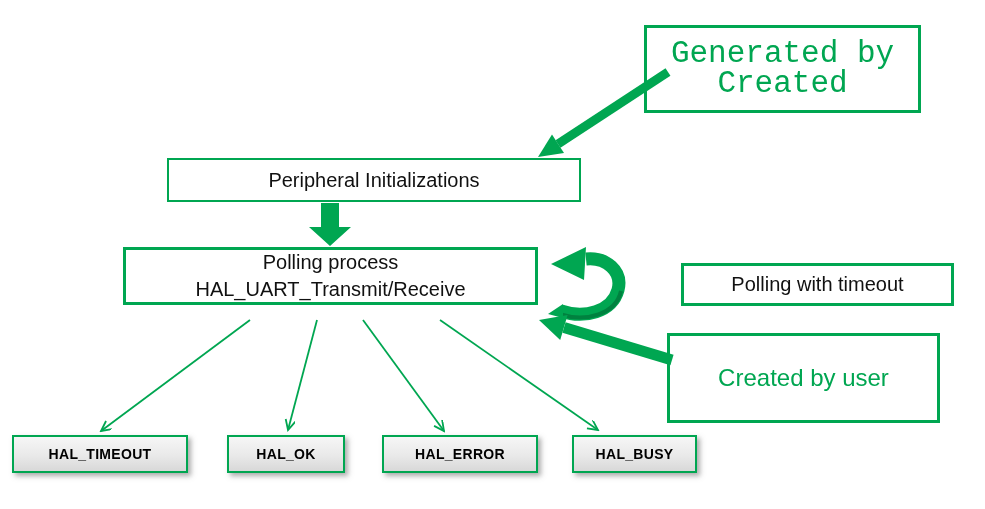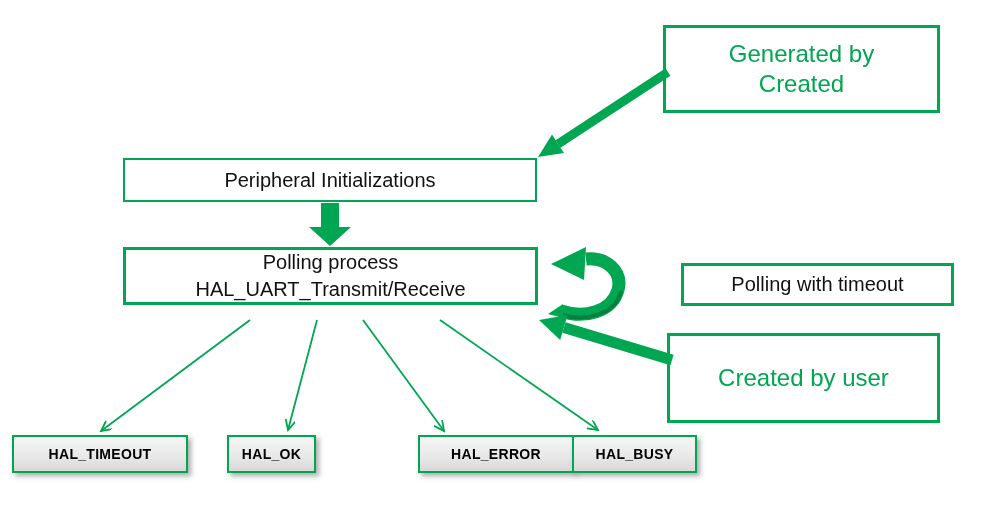--- a/index.html
+++ b/index.html
@@ -10,42 +10,42 @@
   html,body{margin:0;padding:0;background:#ffffff;}
   #canvas{
     position:relative;width:985px;height:509px;background:#ffffff;
     font-family:"Liberation Sans", sans-serif;overflow:hidden;
   }
   .box{
     position:absolute;box-sizing:border-box;background:#ffffff;
     display:flex;align-items:center;justify-content:center;text-align:center;
   }
   .col{flex-direction:column;}
-  .b2{border:2px solid var(--green);}
+  .b2{border:2px solid var(--green);margin-left:44px;}
   .b3{border:3px solid var(--green);}
   .green-text{color:var(--green);}
   .black-text{color:var(--ink);}
 
-  #box-generated{left:663px;top:25px;width:277px;height:88px;font-size:24px;line-height:30px;}
+  #box-generated{left:644px;top:25px;width:277px;height:88px;font-size:31px;line-height:30px;font-family:Liberation Mono, monospace;}
   #box-init{left:123px;top:158px;width:414px;height:44px;font-size:20px;}
   #box-polling{left:123px;top:247px;width:415px;height:58px;font-size:20px;line-height:27px;}
   #box-timeout{left:639px;top:263px;width:273px;height:43px;font-size:20px;margin-left:42px;}
   #box-created{left:667px;top:333px;width:273px;height:90px;font-size:24px;}
 
   .status{
     position:absolute;top:435px;height:38px;box-sizing:border-box;
     border:2px solid var(--green);
     background:linear-gradient(180deg,#f6f6f6 0%,#e9e9e9 55%,#d8d8d8 100%);
     box-shadow:3px 3px 5px rgba(90,90,90,0.5);
     display:flex;align-items:center;justify-content:center;
     font-weight:bold;font-size:14px;color:#000;letter-spacing:0.3px;
   }
   #status-timeout{left:12px;width:176px;}
-  #status-ok{left:227px;width:89px;}
-  #status-error{left:382px;width:156px;margin-left:36px;}
+  #status-ok{left:227px;width:118px;}
+  #status-error{left:382px;width:156px;}
   #status-busy{left:572px;width:125px;}
 
   #arrow-layer{
     position:absolute;left:0;top:0;width:985px;height:509px;
     pointer-events:none;z-index:5;
   }
 </style>
 </head>
 <body>
 

